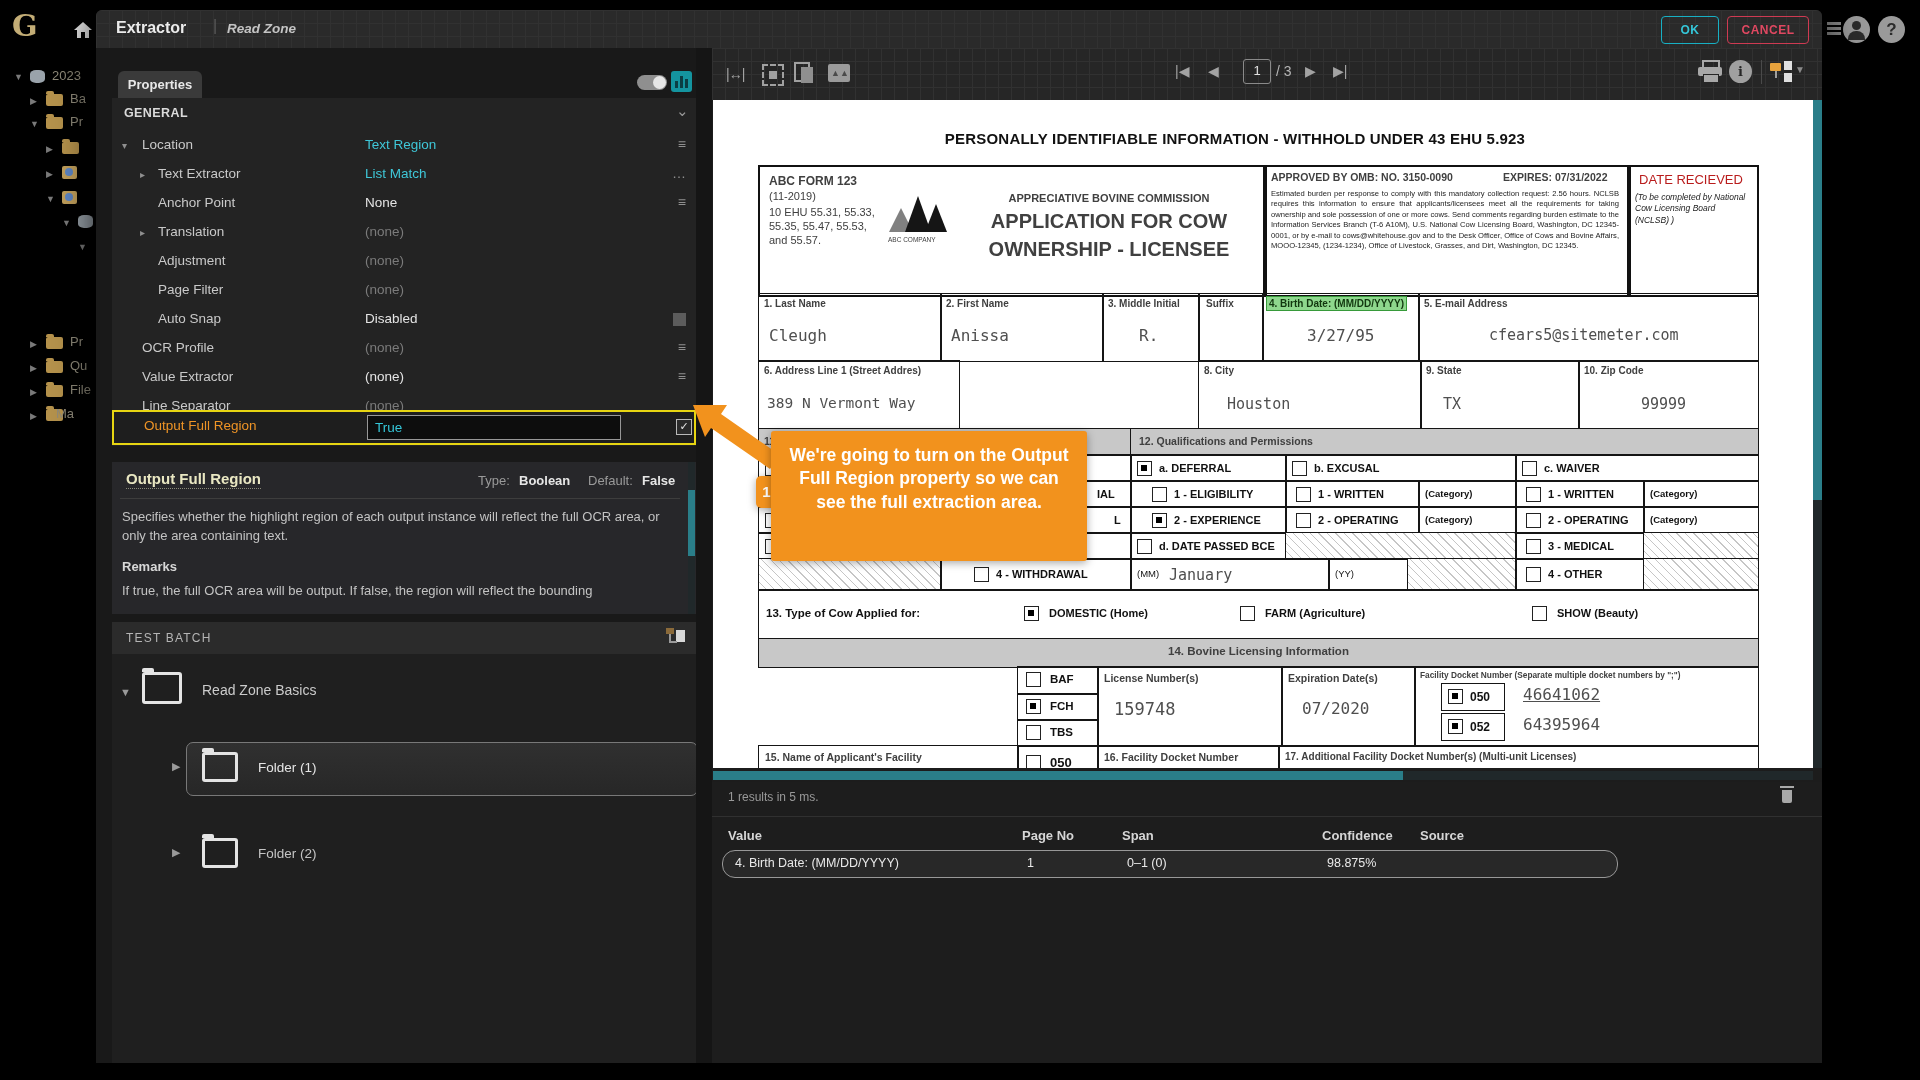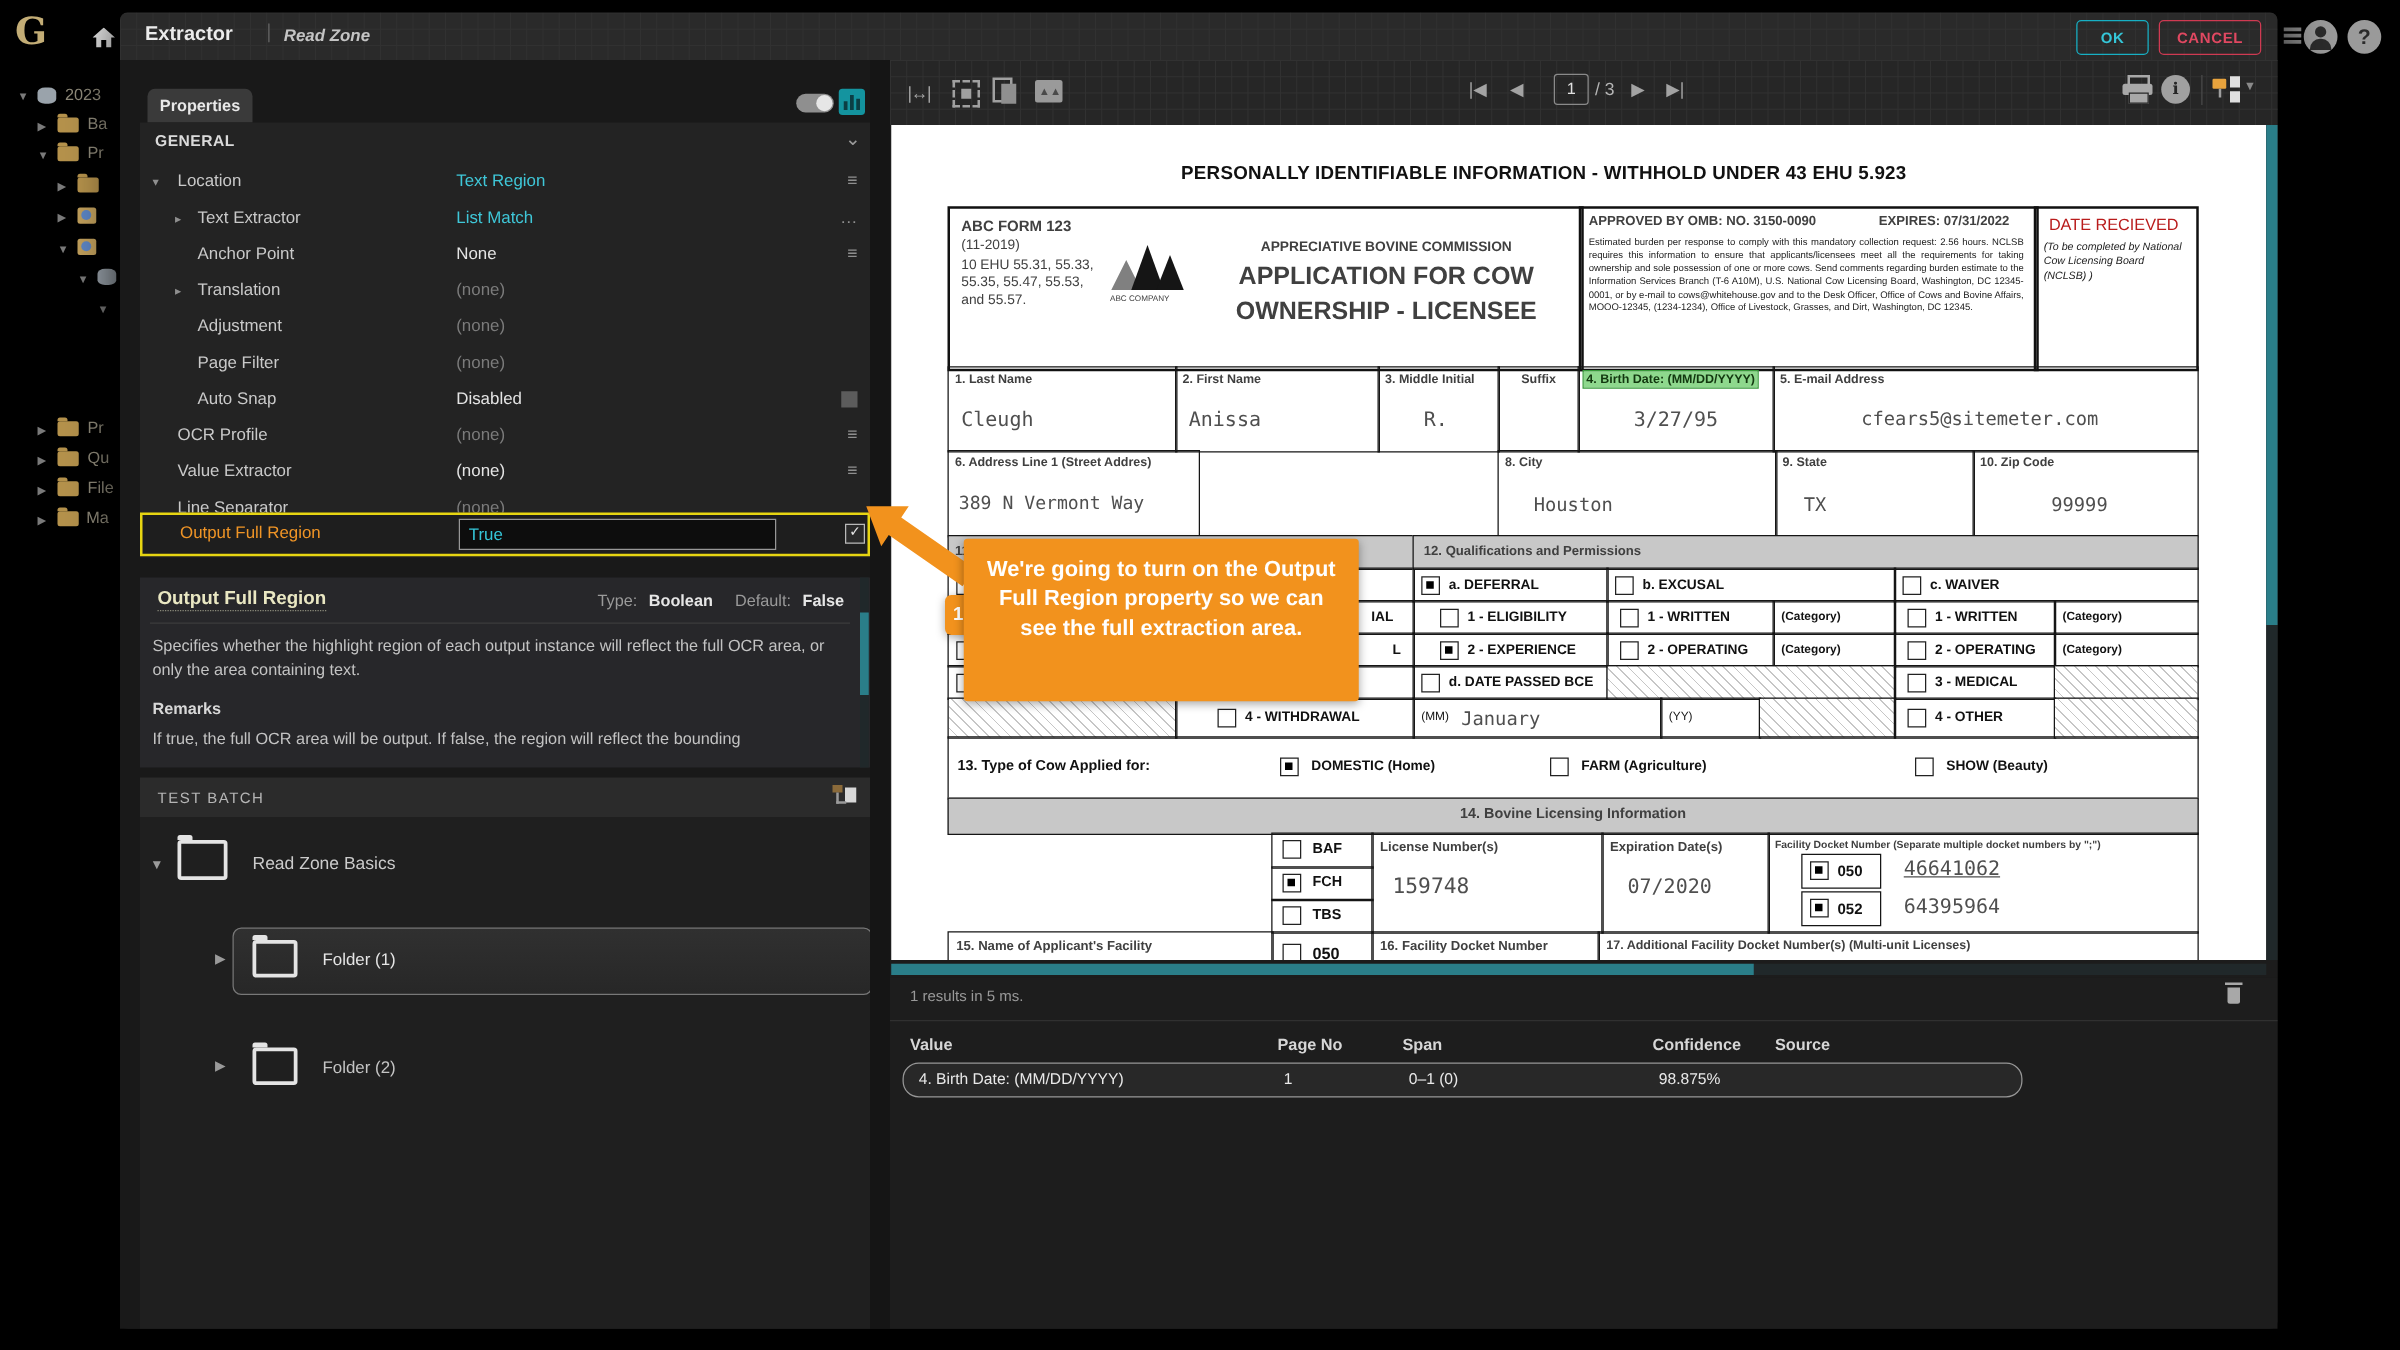--- a/index.html
+++ b/index.html
@@ -109,21 +109,21 @@
     <span class="fldr" style="left:46px;top:277px;"></span>
     <span class="a" style="left:70px;top:274px;">Pr</span>
     <span class="a arr" style="left:30px;top:303px;">▶</span>
     <span class="fldr" style="left:46px;top:301px;"></span>
     <span class="a" style="left:70px;top:298px;">Qu</span>
     <span class="a arr" style="left:30px;top:327px;">▶</span>
     <span class="fldr" style="left:46px;top:325px;"></span>
     <span class="a" style="left:70px;top:322px;">File</span>
     <span class="a arr" style="left:30px;top:351px;">▶</span>
     <span class="fldr" style="left:46px;top:349px;"></span>
-    <span class="a" style="left:69px;top:346px;">Ma</span>
+    <span class="a" style="left:56px;top:346px;">Ma</span>
   </div>
 
   <div class="a" style="left:1827px;top:22px;width:14px;height:14px;">
     <div class="a" style="left:0;top:0;width:14px;height:3px;background:#8a8a8a;"></div>
     <div class="a" style="left:0;top:5px;width:14px;height:3px;background:#8a8a8a;"></div>
     <div class="a" style="left:0;top:10px;width:14px;height:3px;background:#8a8a8a;"></div>
   </div>
   <div class="circ" style="left:1843px;top:16px;">
     <div class="a" style="left:9px;top:5px;width:9px;height:9px;border-radius:50%;background:#2b2b2b;"></div>
     <div class="a" style="left:5px;top:15px;width:17px;height:9px;border-radius:8px 8px 0 0;background:#2b2b2b;"></div>
@@ -312,21 +312,21 @@
     </div>
     <div class="cell" style="left:227px;top:193px;width:162px;height:67px;">
       <span class="flab" style="left:5px;top:4px;">2.  First Name</span>
       <span class="fval" style="left:10px;top:32px;font-size:16px;">Anissa</span>
     </div>
     <div class="cell" style="left:389px;top:193px;width:96px;height:67px;">
       <span class="flab" style="left:5px;top:4px;">3.  Middle Initial</span>
       <span class="fval" style="left:36px;top:32px;font-size:16px;">R.</span>
     </div>
     <div class="cell" style="left:485px;top:193px;width:64px;height:67px;">
-      <span class="flab" style="left:18px;top:4px;">Suffix</span>
+      <span class="flab" style="left:7px;top:4px;">Suffix</span>
     </div>
     <div class="cell" style="left:549px;top:193px;width:156px;height:67px;">
       <span class="flab hl" style="left:4px;top:3px;padding:1px 2px;">4.  Birth Date:  (MM/DD/YYYY)</span>
       <span class="fval" style="left:44px;top:32px;font-size:16px;">3/27/95</span>
     </div>
     <div class="cell" style="left:705px;top:193px;width:339px;height:67px;">
       <span class="flab" style="left:5px;top:4px;">5.  E-mail Address</span>
       <span class="fval" style="left:70px;top:32px;font-size:15px;">cfears5@sitemeter.com</span>
     </div>
 

